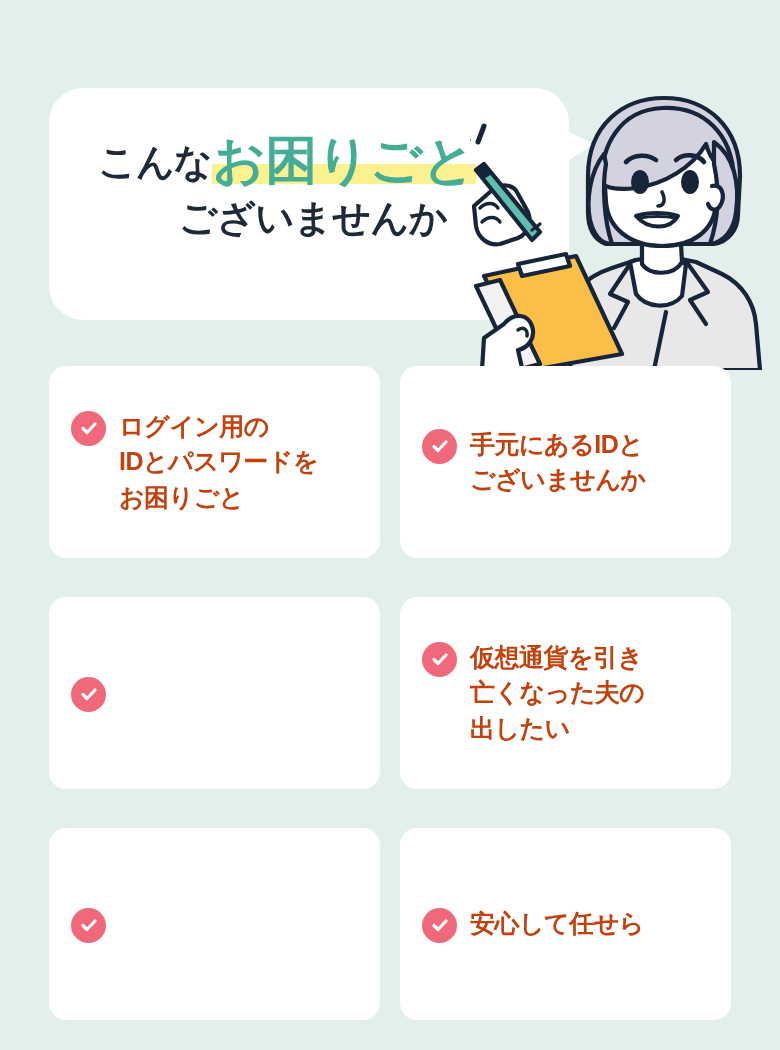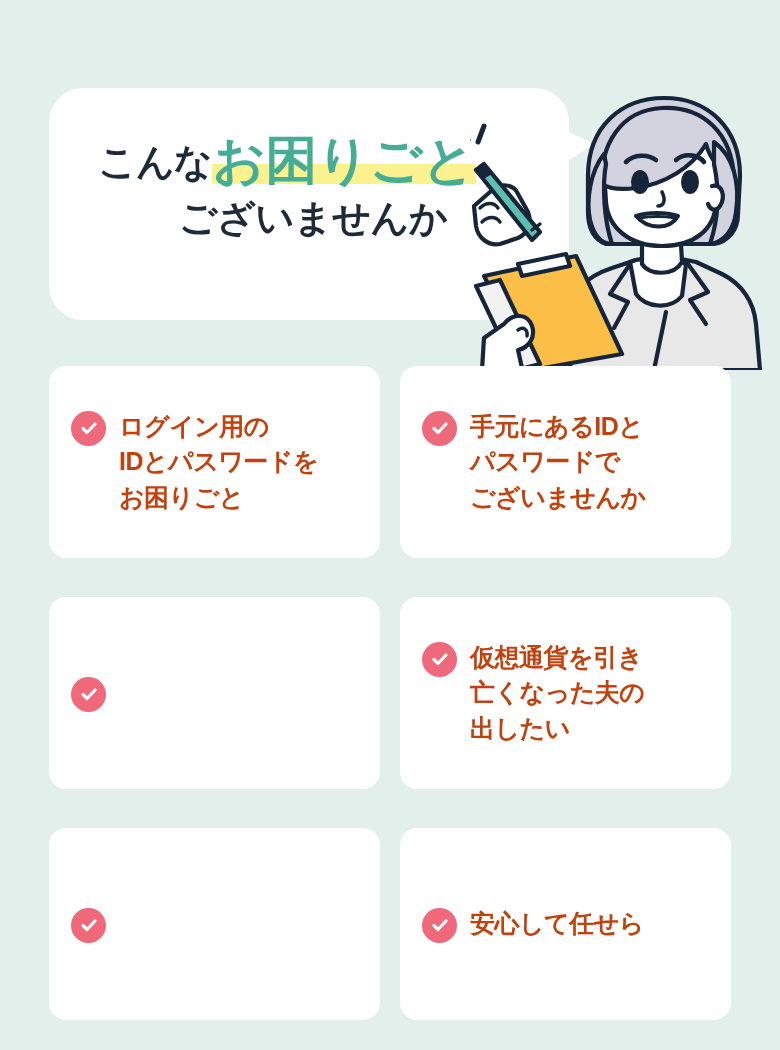--- a/index.html
+++ b/index.html
@@ -262,21 +262,20 @@
 
     <div class="card">
       <div class="card-inner">
         <span class="check-badge">
           <svg width="20" height="20" viewBox="0 0 20 20">
               <path d="M4 10.5 L8 14.5 L16 6" fill="none" stroke="#ffffff" stroke-width="3.2" stroke-linecap="round" stroke-linejoin="round"></path>
             </svg>
         </span>
         <span class="card-text">
           <span class="t-line">手元にあるIDと</span>
-          <span class="t-line">パスワードで</span>
           <span class="t-line">ございませんか</span>
         </span>
       </div>
     </div>
 
     <div class="card">
       <div class="card-inner">
         <span class="check-badge">
           <svg width="20" height="20" viewBox="0 0 20 20">
               <path d="M4 10.5 L8 14.5 L16 6" fill="none" stroke="#ffffff" stroke-width="3.2" stroke-linecap="round" stroke-linejoin="round"></path>

